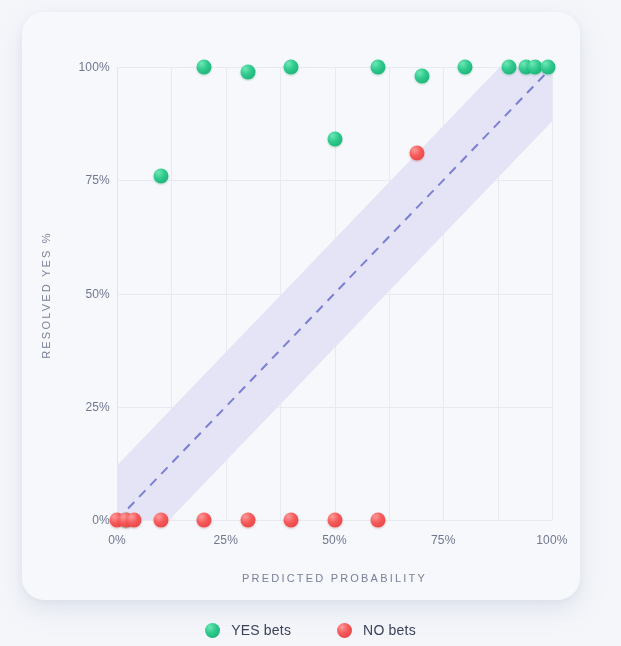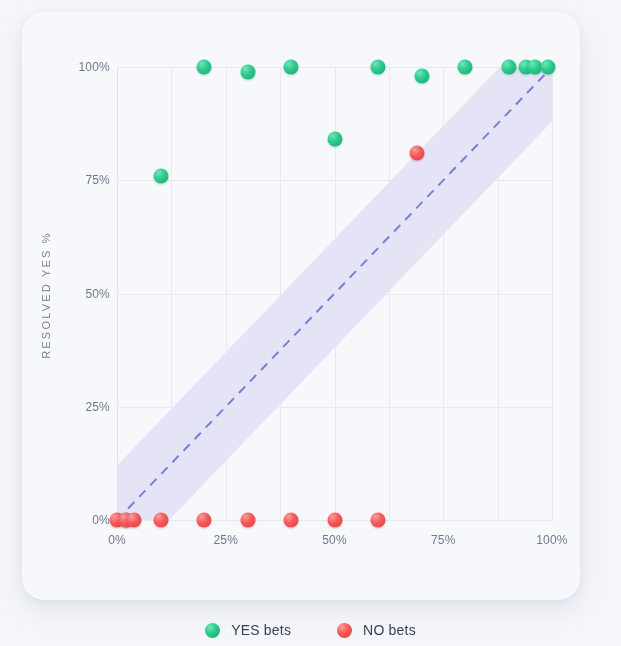--- a/index.html
+++ b/index.html
@@ -178,20 +178,21 @@
   </div>
 
   <div id="xtick-wrap">
       <div class="xtick" style="left: 0px;">0%</div>
       <div class="xtick" style="left: 108.75px;">25%</div>
       <div class="xtick" style="left: 217.5px;">50%</div>
       <div class="xtick" style="left: 326.25px;">75%</div>
       <div class="xtick" style="left: 435px;">100%</div>
     </div>
 
+  <div id="xlabel">PREDICTED PROBABILITY</div>
 </div>
 
 <div id="legend">
     <div class="legend-item">
       <span class="legend-dot yes"></span>
       <span class="legend-label">YES bets</span>
     </div>
     <div class="legend-item">
       <span class="legend-dot no"></span>
       <span class="legend-label">NO bets</span>

